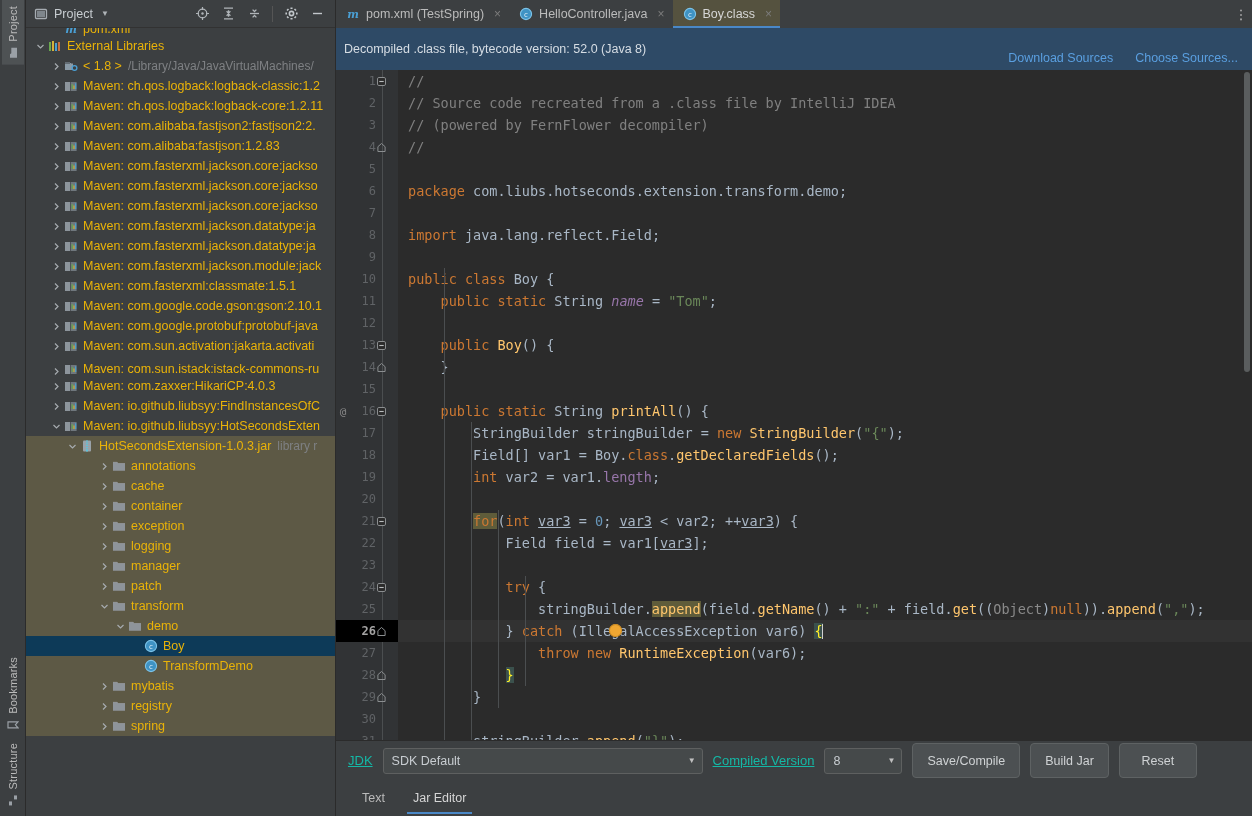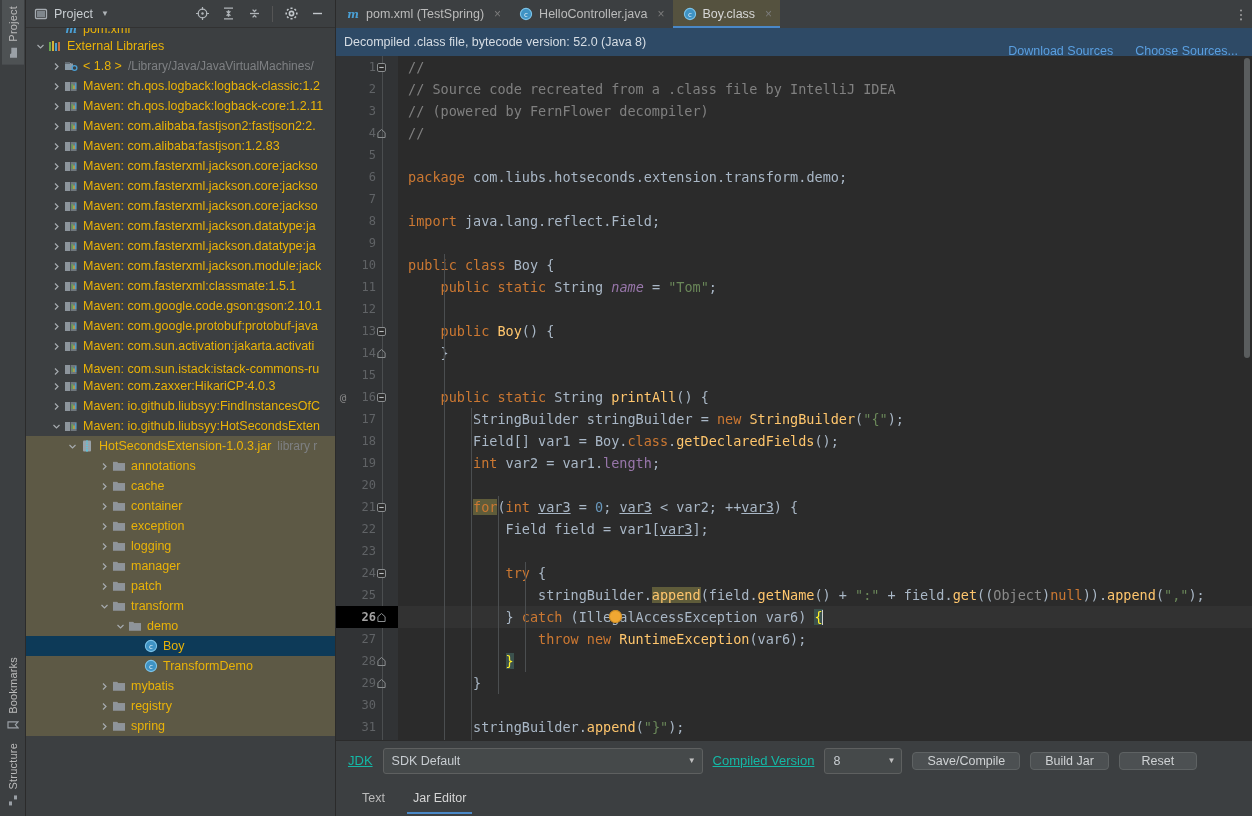--- a/index.html
+++ b/index.html
@@ -89,21 +89,21 @@
   .tab.active { background: #55523f; color: #d6d6d6; }
   .tab.active::after {
     content: ""; position: absolute; left: 0; right: 0; bottom: 0;
     height: 2px; background: #4a88c7;
   }
   .tab-x { color: #7c7c7c; font-size: 12px; margin-left: 4px; }
   .tabbar-spacer { flex: 1; }
   .kebab { width: 22px; display: flex; align-items: center; justify-content: center; color: #c0c0c0; font-size: 13px; letter-spacing: 0; }
 
   .notice {
-    height: 28px; background: #2e4a66; display: flex; align-items: center;
+    height: 42px; background: #2e4a66; display: flex; align-items: center;
     padding: 0 14px 0 8px; font-size: 12.5px; color: #d6dde4;
   }
   .notice-actions { margin-left: auto; display: flex; gap: 22px; margin-top: 18px; }
   .notice-link { color: #5a9fe0; cursor: default; }
 
   
   .code-wrap {
     flex: 1; background: #2b2b2b; position: relative; overflow: hidden;
     display: flex;
   }
@@ -178,21 +178,21 @@
   .lbl { color: #14b8a6; font-size: 13px; text-decoration: underline; }
   .combo {
     height: 26px; background: #45494a; border: 1px solid #5e6060; border-radius: 3px;
     display: flex; align-items: center; padding: 0 6px 0 8px; color: #c8cdd1;
     font-size: 12.5px; cursor: default; position: relative;
   }
   .combo .arrow { margin-left: auto; padding-left: 10px; color: #c0c0c0; font-size: 8px; }
   .combo.jdk { width: 320px; }
   .combo.ver { width: 78px; }
   .btn {
-    height: 18px; background: #4c5052; border: 1px solid #5e6263; border-radius: 4px;
+    height: 35px; background: #4c5052; border: 1px solid #5e6263; border-radius: 4px;
     color: #cfd2d4; font-size: 12.5px; padding: 0 14px;
     display: flex; align-items: center; justify-content: center; cursor: default;
   }
   .btn.reset { min-width: 78px; }
   .bottom-tabs {
     height: 36px; background: #3c3f41; display: flex; align-items: stretch;
     padding-left: 12px; gap: 0;
   }
   .btab {
     display: flex; align-items: center; padding: 0 14px; font-size: 12.5px;

